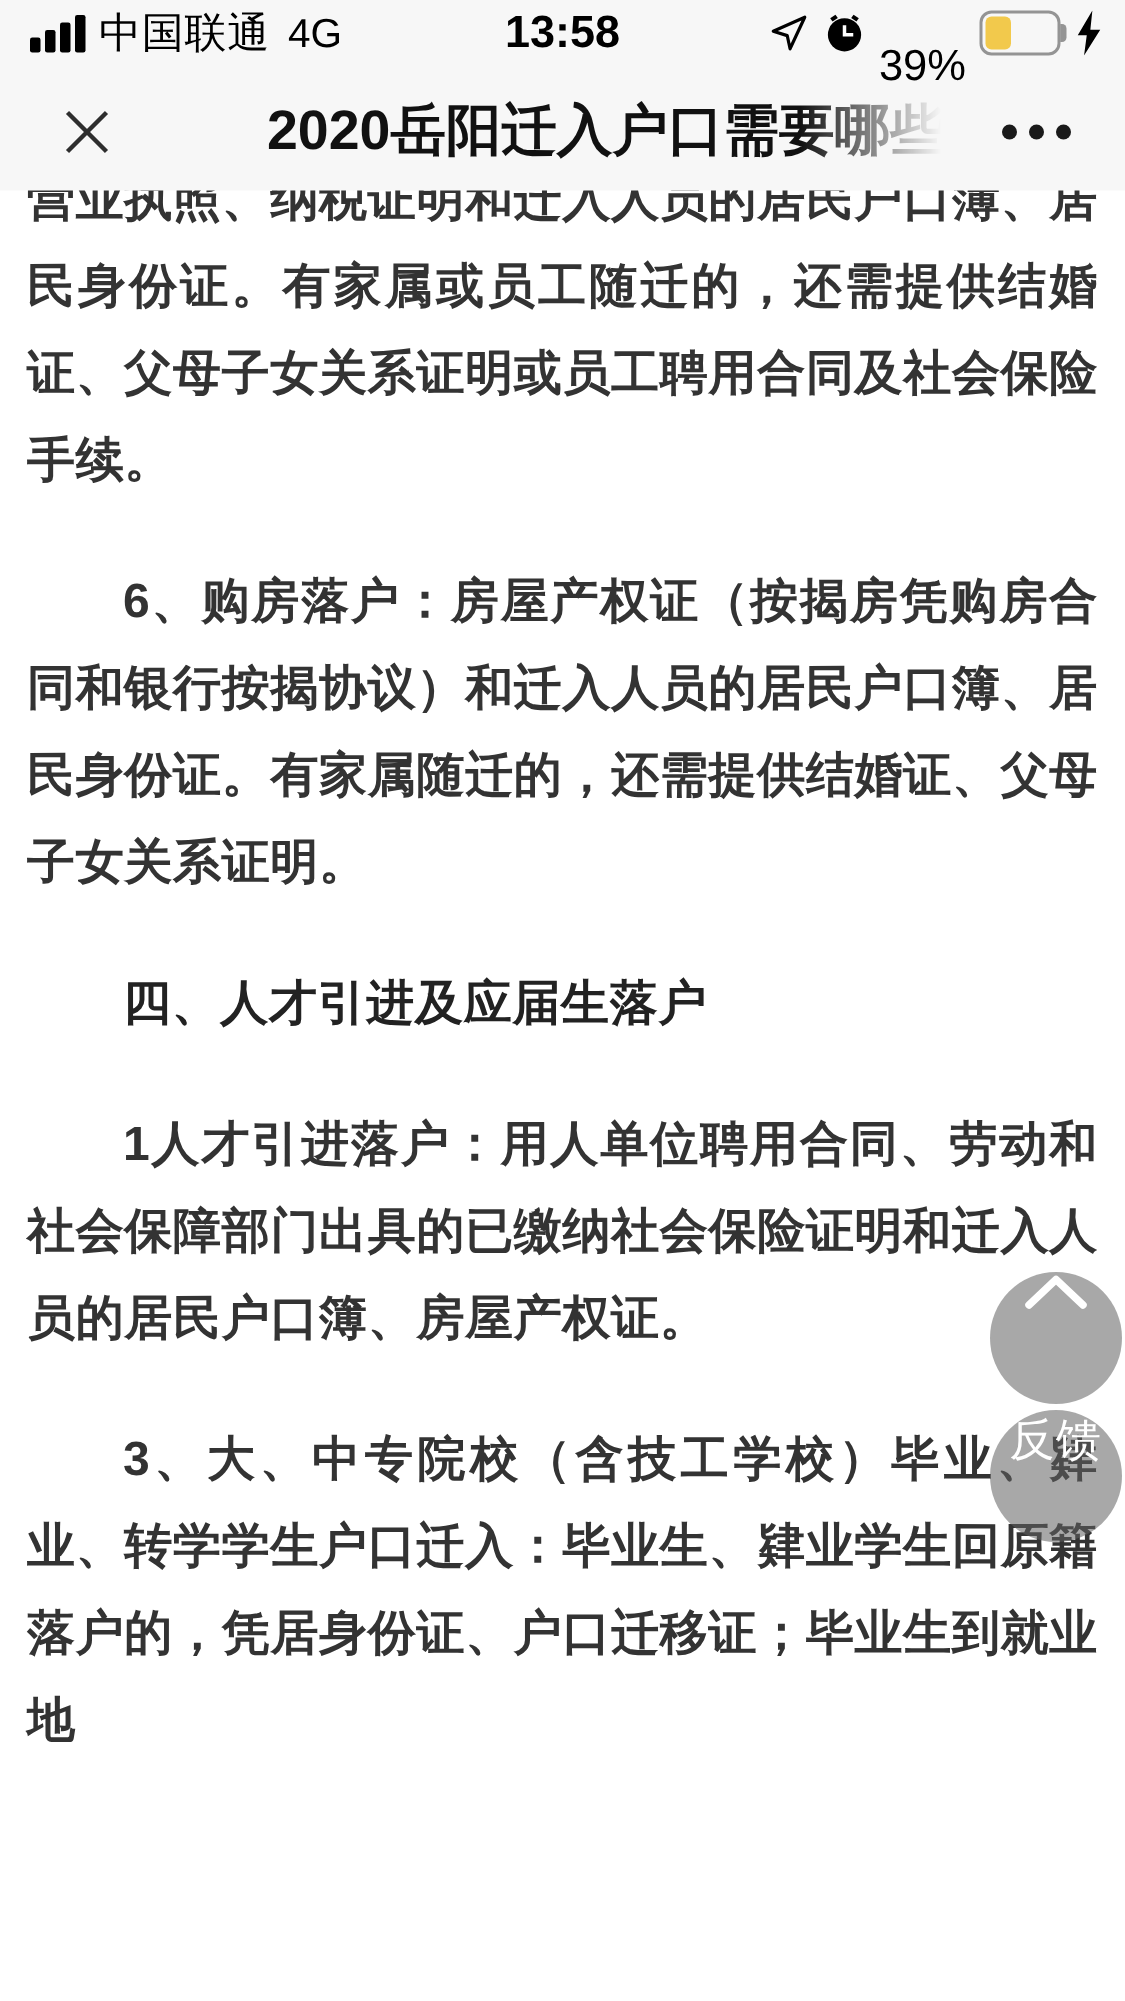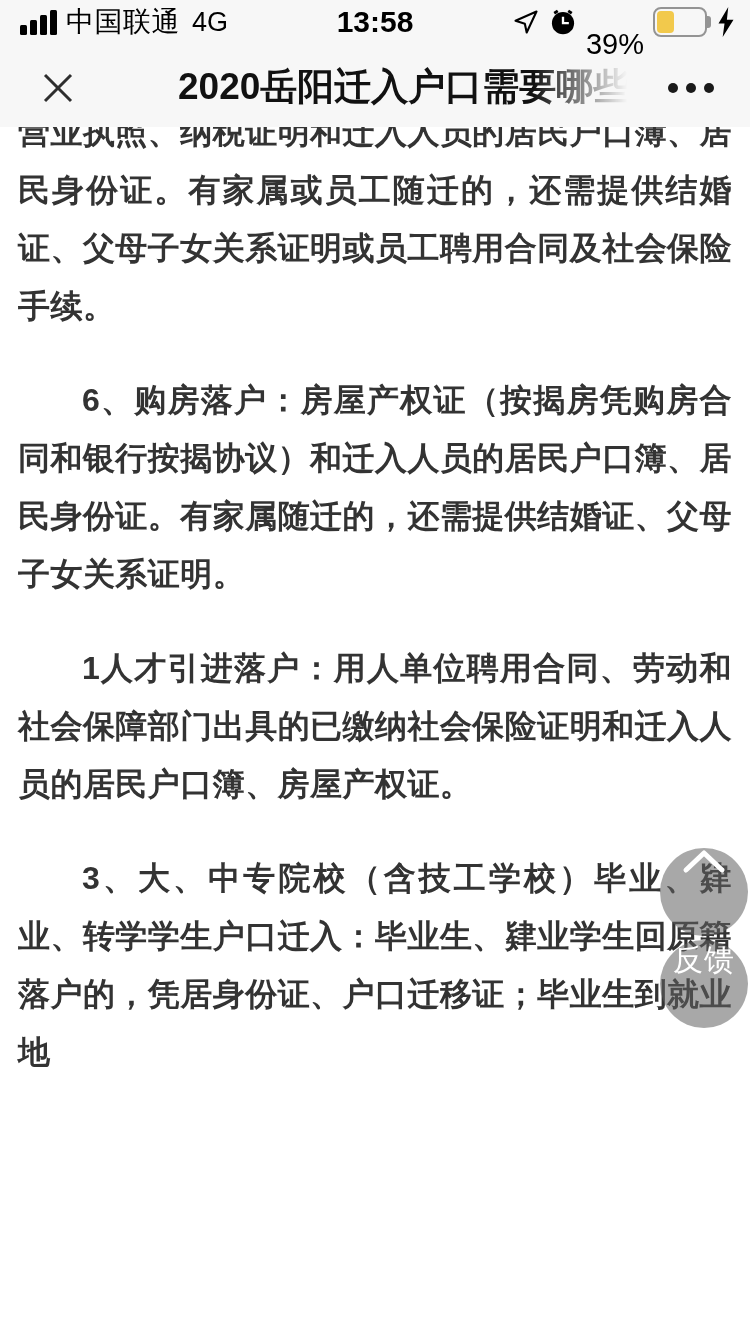--- a/index.html
+++ b/index.html
@@ -122,20 +122,21 @@
         <b></b>
           <b></b>
           <b></b>
       </button>
     </div>
   </header>
 
   <main class="content">
     <p class="para no-indent">营业执照、纳税证明和迁入人员的居民户口簿、居民身份证。有家属或员工随迁的，还需提供结婚证、父母子女关系证明或员工聘用合同及社会保险手续。</p>
     <p class="para">6、购房落户：房屋产权证（按揭房凭购房合同和银行按揭协议）和迁入人员的居民户口簿、居民身份证。有家属随迁的，还需提供结婚证、父母子女关系证明。</p>
+    <h2 class="heading">四、人才引进及应届生落户</h2>
     <p class="para">1人才引进落户：用人单位聘用合同、劳动和社会保障部门出具的已缴纳社会保险证明和迁入人员的居民户口簿、房屋产权证。</p>
     <p class="para">3、大、中专院校（含技工学校）毕业、肄业、转学学生户口迁入：毕业生、肄业学生回原籍落户的，凭居身份证、户口迁移证；毕业生到就业地</p>
   </main>
 
   <button class="fab fab-top">
     <svg width="46" height="26" viewBox="0 0 46 26">
       <polyline points="5,22 23,5 41,22" fill="none" stroke="#ffffff" stroke-width="5" stroke-linecap="round" stroke-linejoin="round"></polyline>
     </svg>
   </button>
   <button class="fab fab-feedback">

